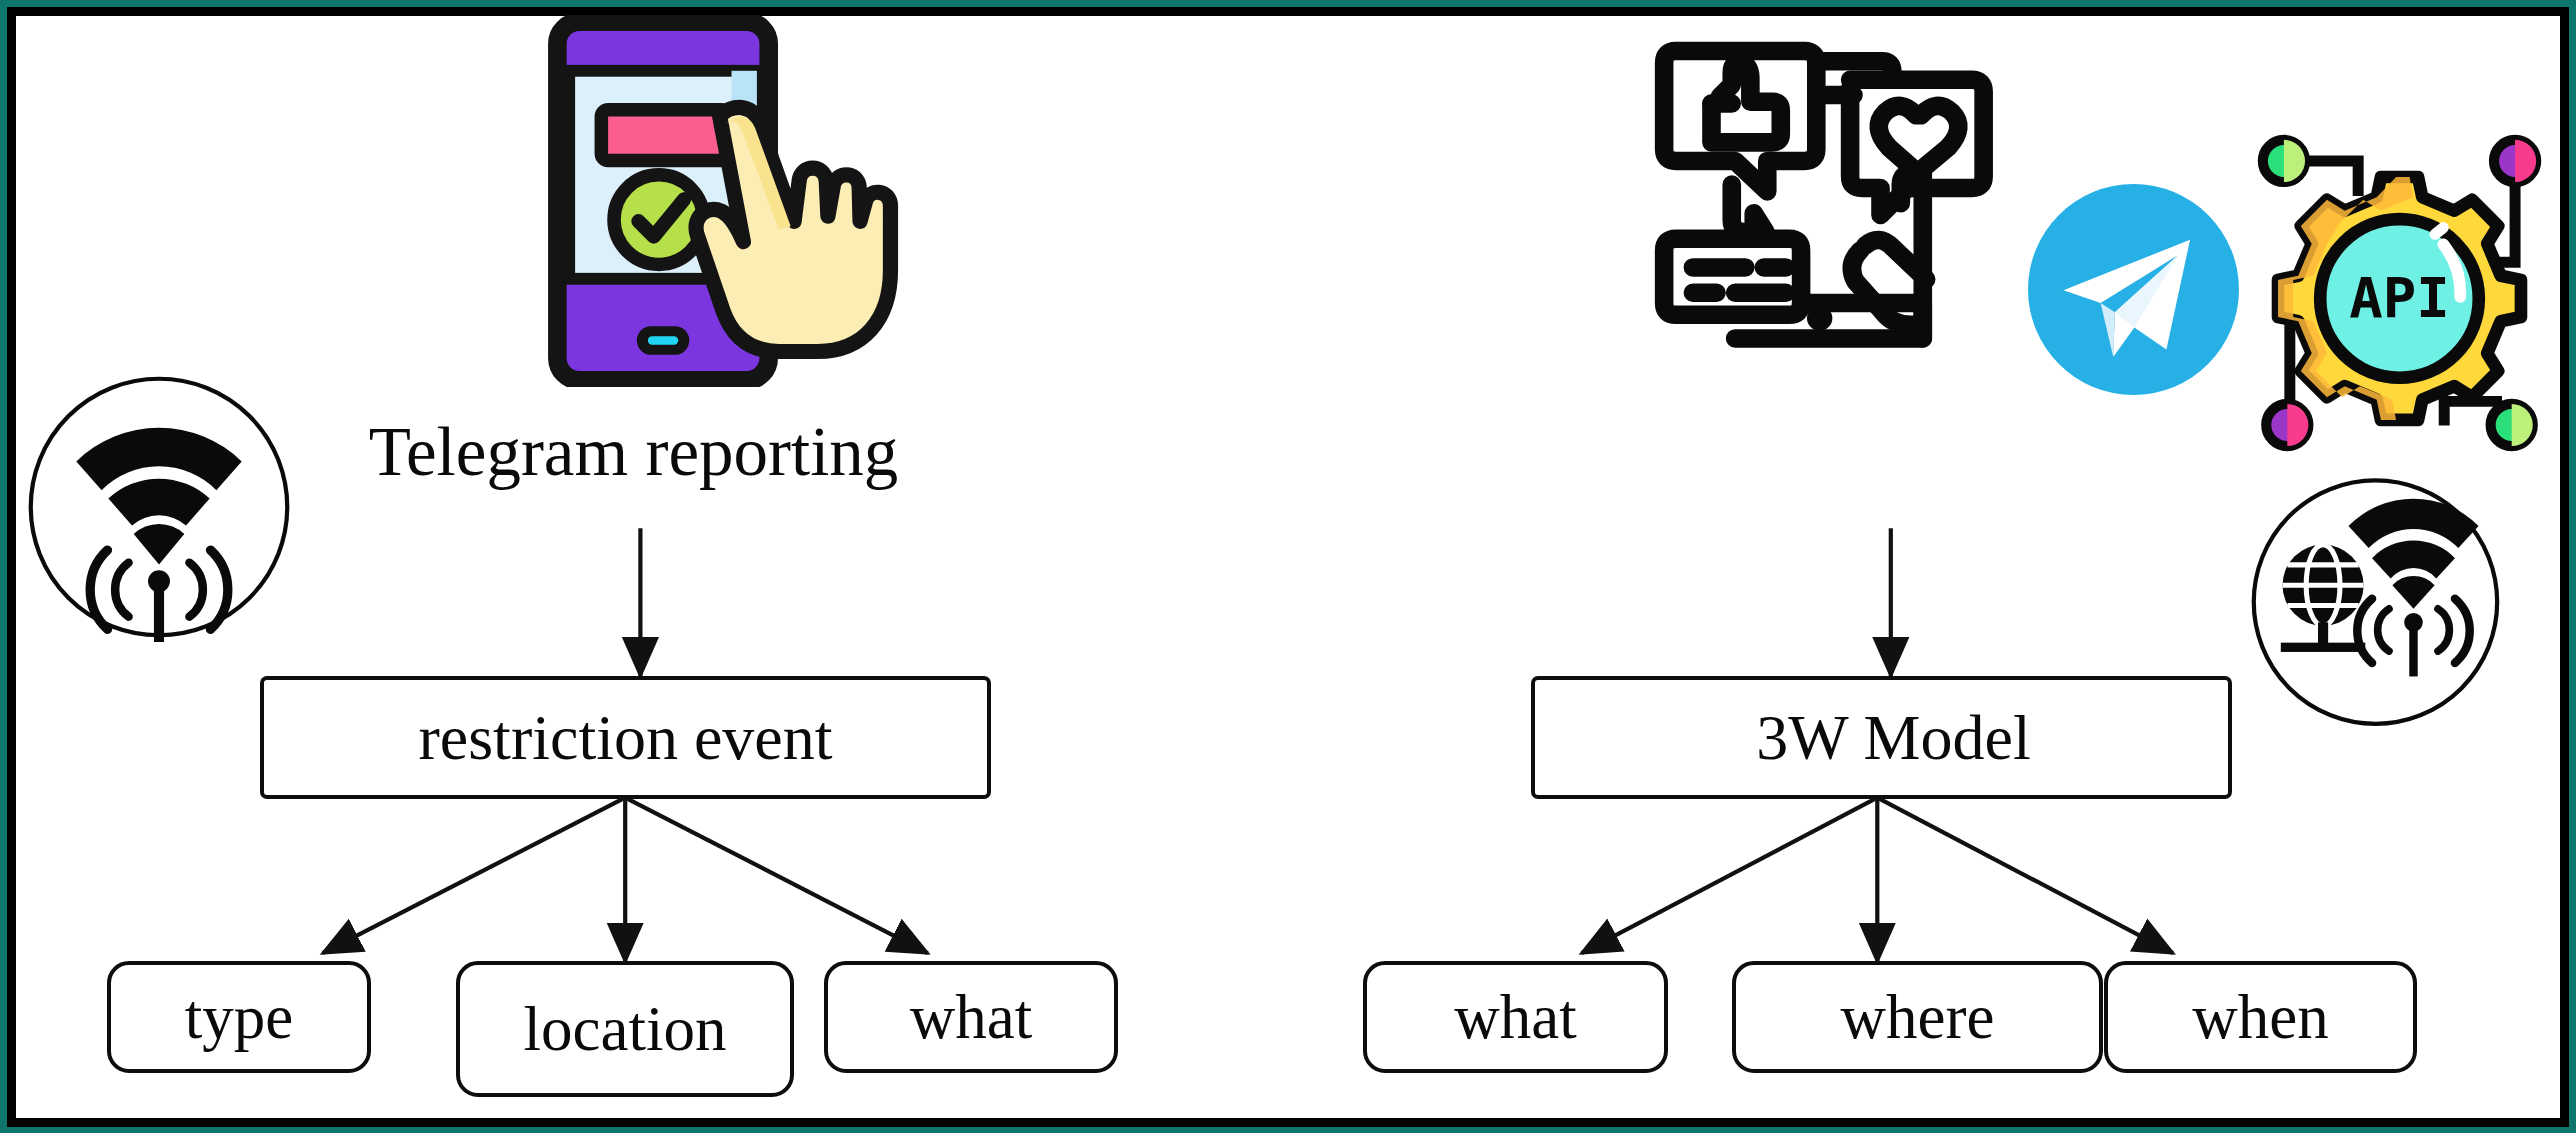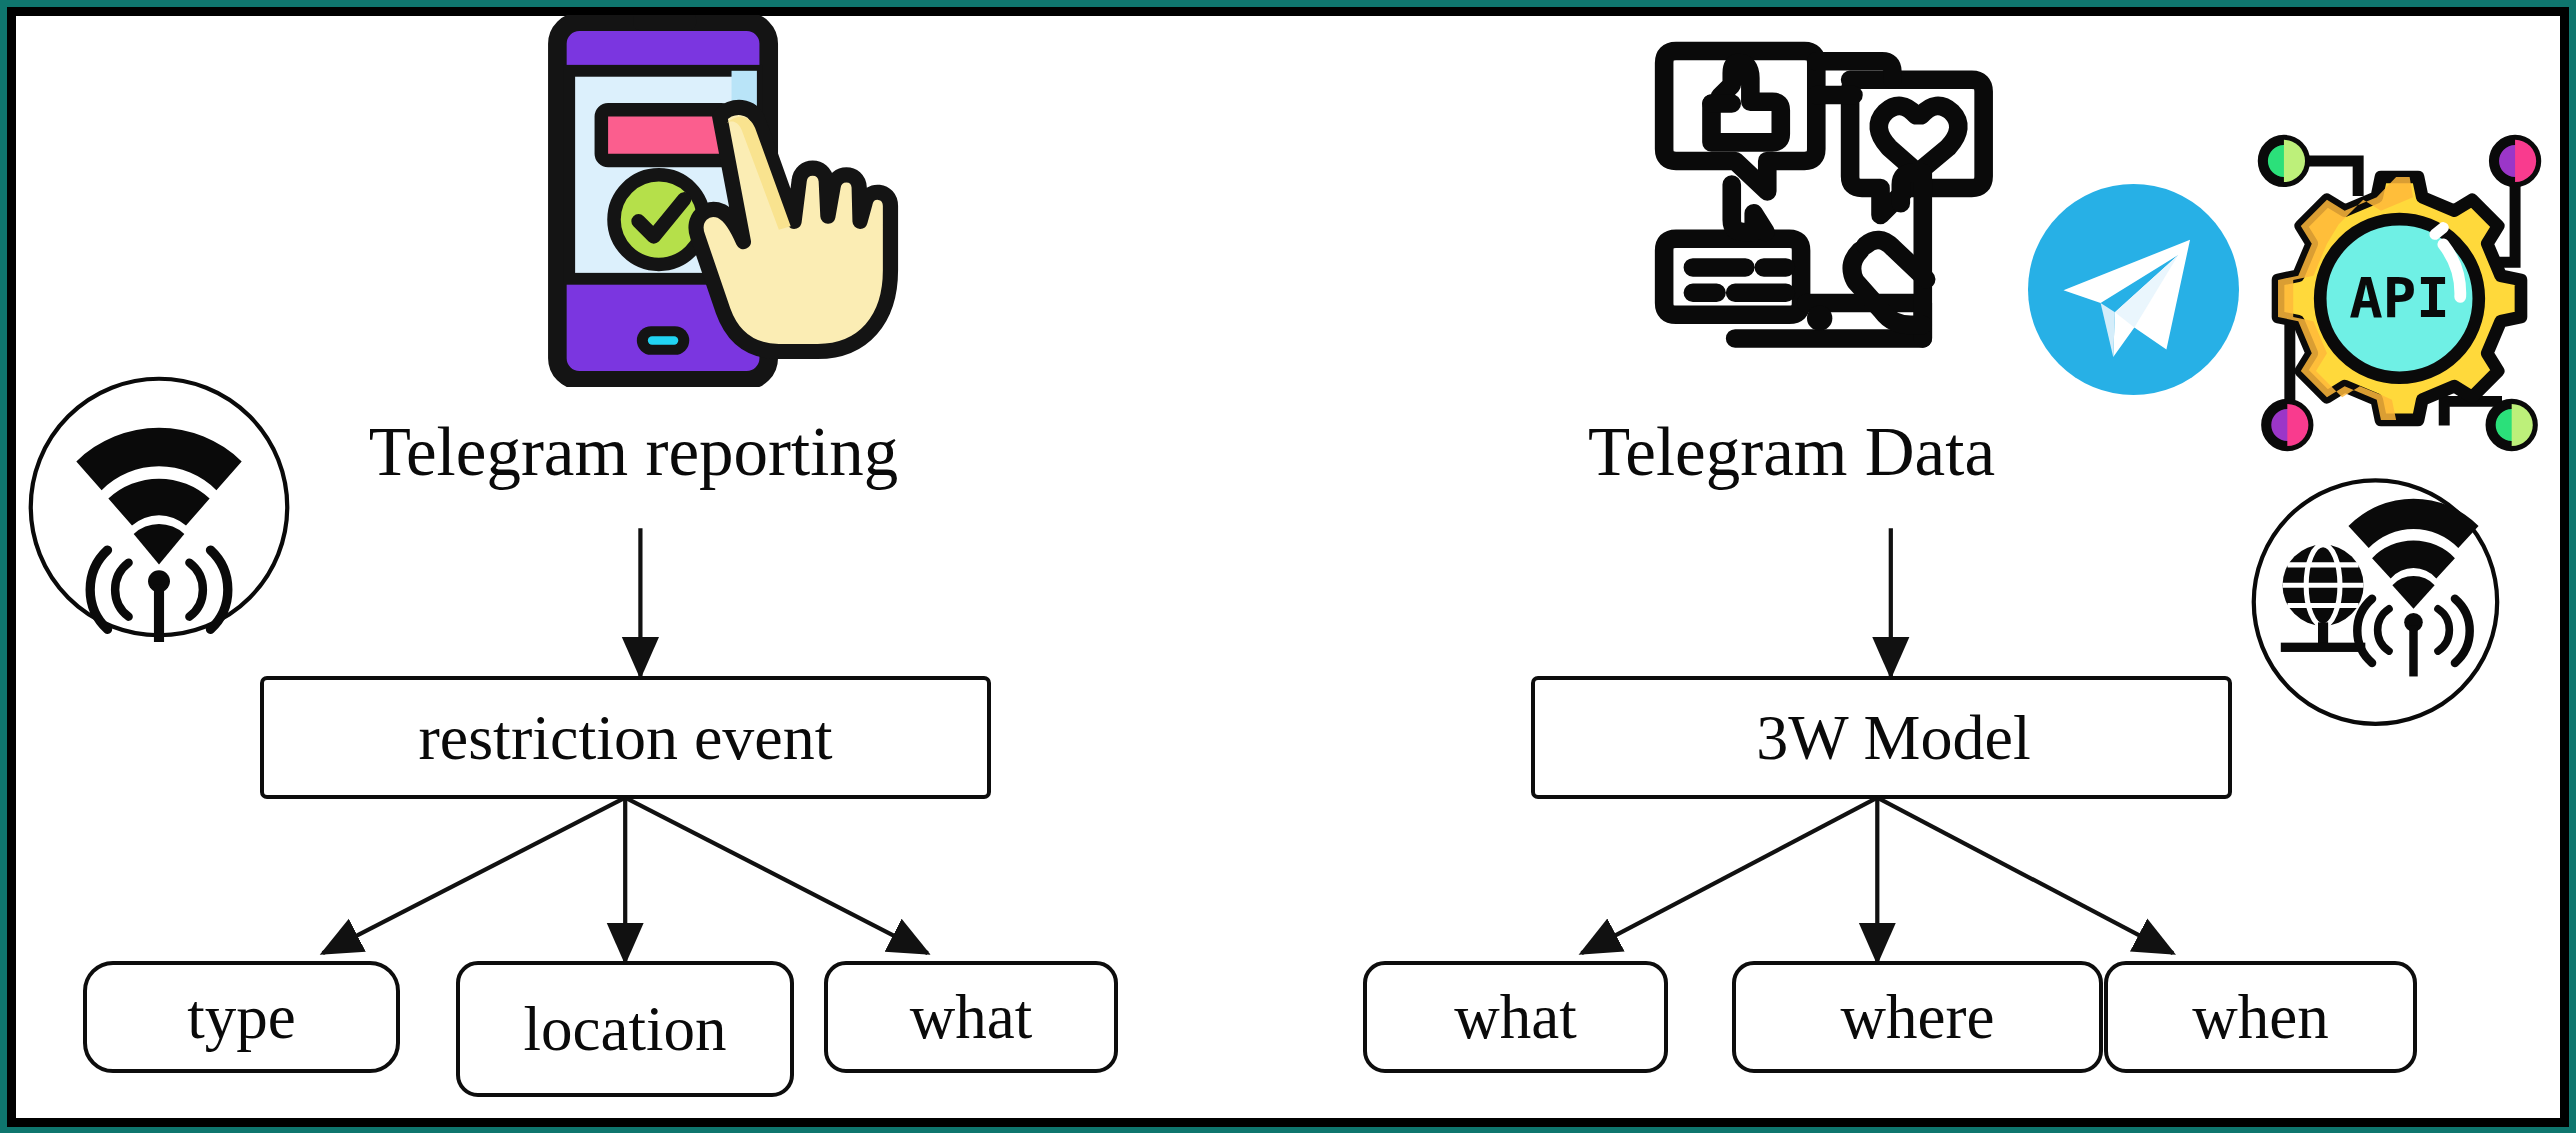--- a/index.html
+++ b/index.html
@@ -215,21 +215,20 @@
     <circle cx="197" cy="172" r="11" fill="#0a0a0a"></circle>
     <rect x="192" y="176" width="10" height="60" fill="#0a0a0a"></rect>
     <path d="M 168 156 A 30 30 0 0 0 168 206" fill="none" stroke="#0a0a0a" stroke-width="9" stroke-linecap="round"></path>
     <path d="M 226 156 A 30 30 0 0 1 226 206" fill="none" stroke="#0a0a0a" stroke-width="9" stroke-linecap="round"></path>
     <path d="M 148 144 A 50 50 0 0 0 148 220" fill="none" stroke="#0a0a0a" stroke-width="10" stroke-linecap="round"></path>
     <path d="M 246 144 A 50 50 0 0 1 246 220" fill="none" stroke="#0a0a0a" stroke-width="10" stroke-linecap="round"></path>
   </svg>
 
   <div class="caption" style="left:0; top:418px; width:1267px;">Telegram reporting</div>
 
-  <div class="caption" style="left:1428px; top:418px; width:727px;">Telegram Data</div>
 
   <svg class="overlay" viewBox="0 0 3049 1342">
     <defs>
       <marker id="ah" markerWidth="11" markerHeight="11" refX="9.2" refY="5" orient="auto" markerUnits="strokeWidth">
         <path d="M 0 0.6 L 10 5 L 0 9.4 Z" fill="#111111"></path>
       </marker>
     </defs>
     <g stroke="#111111" stroke-width="5" fill="none" marker-end="url(#ah)">
 
       <line x1="758" y1="625" x2="758" y2="800"></line>
@@ -243,21 +242,21 @@
       <line x1="2222" y1="944" x2="1872" y2="1128"></line>
       <line x1="2222" y1="944" x2="2222" y2="1138"></line>
       <line x1="2222" y1="944" x2="2572" y2="1128"></line>
     </g>
   </svg>
 
   <div class="node-box parent" style="left:260px; top:676px; width:731px; height:123px;">restriction event</div>
 
   <div class="node-box parent" style="left:1531px; top:676px; width:701px; height:123px;padding-left:24px;">3W Model</div>
 
-  <div class="node-box leaf" style="left:83px; top:961px; width:317px; height:112px;border-radius:30px;">type</div>
+  <div class="node-box leaf" style="left:107px; top:961px; width:264px; height:112px;">type</div>
 
   <div class="node-box leaf" style="left:456px; top:961px; width:338px; height:136px;">location</div>
 
   <div class="node-box leaf" style="left:824px; top:961px; width:294px; height:112px;">what</div>
 
   <div class="node-box leaf" style="left:1363px; top:961px; width:305px; height:112px;">what</div>
 
   <div class="node-box leaf" style="left:1732px; top:961px; width:371px; height:112px;">where</div>
 
   <div class="node-box leaf" style="left:2104px; top:961px; width:313px; height:112px;">when</div>

